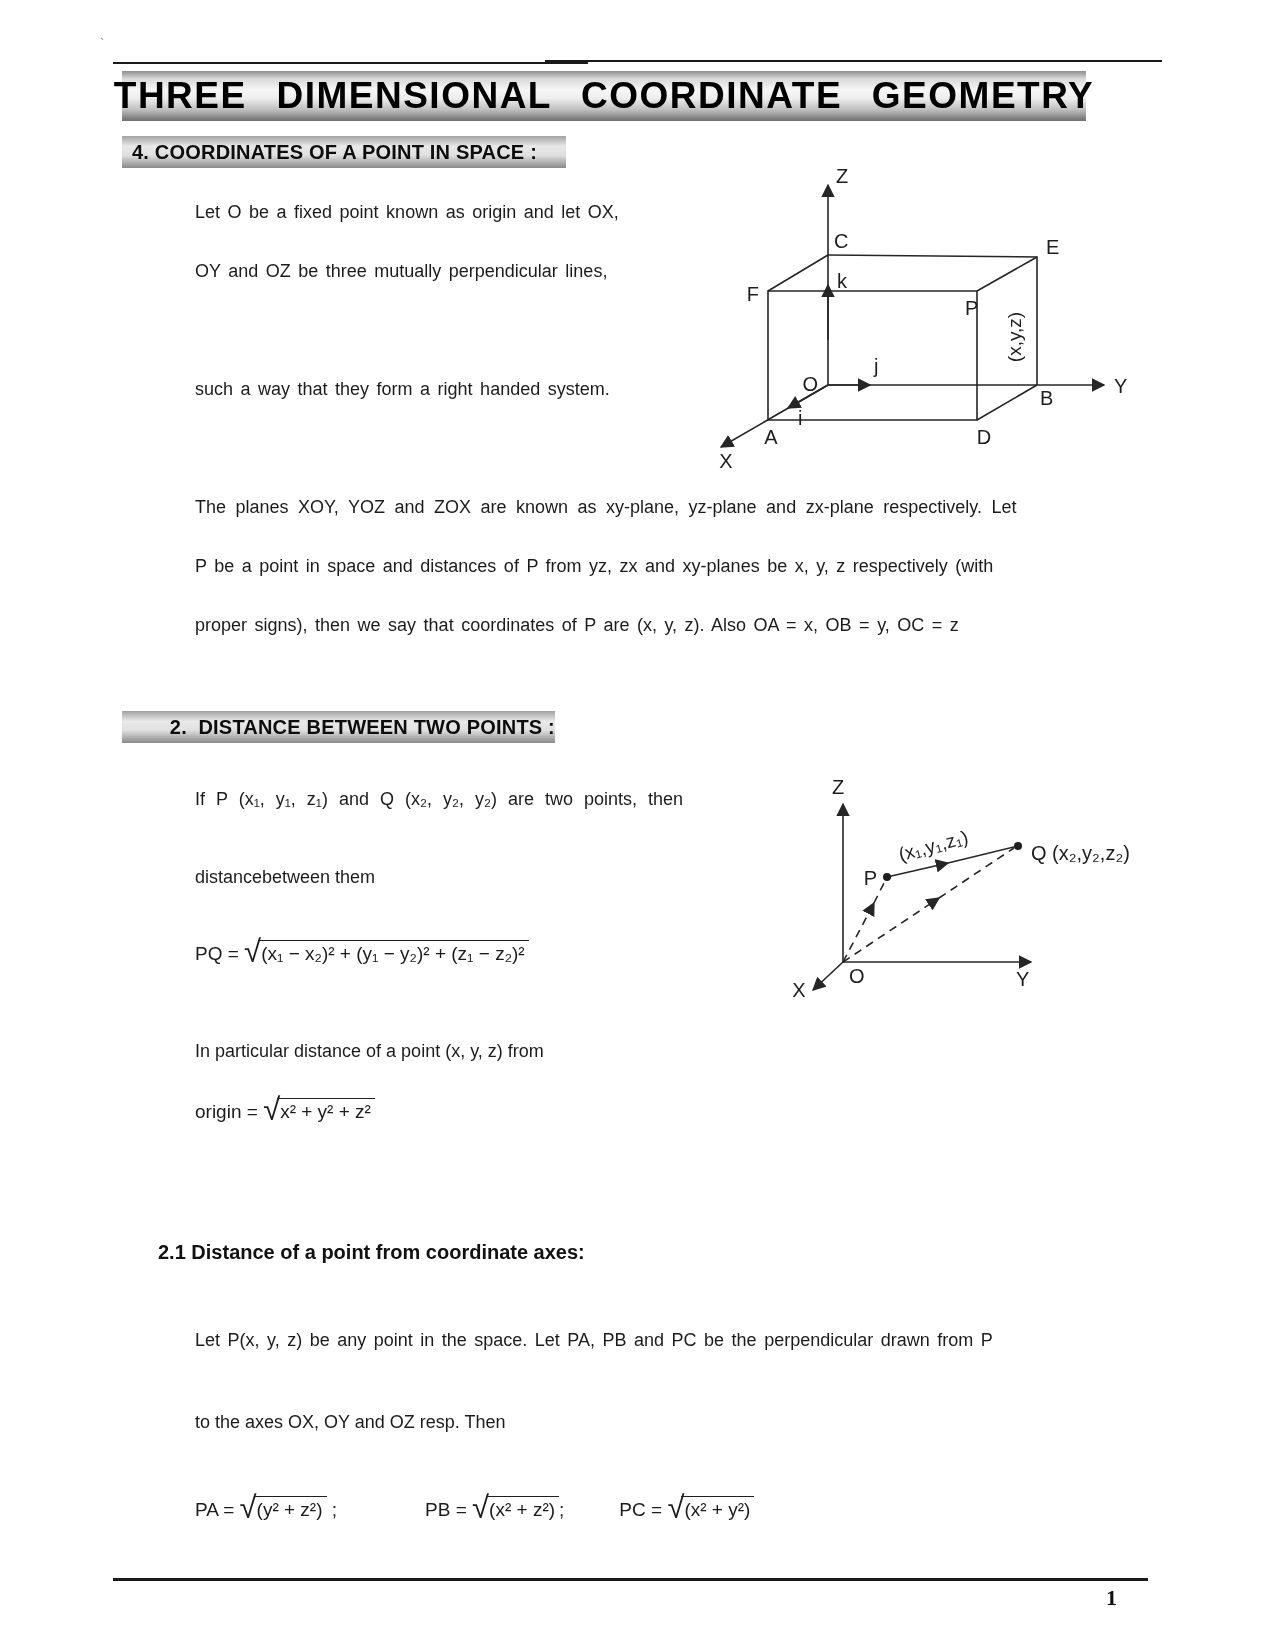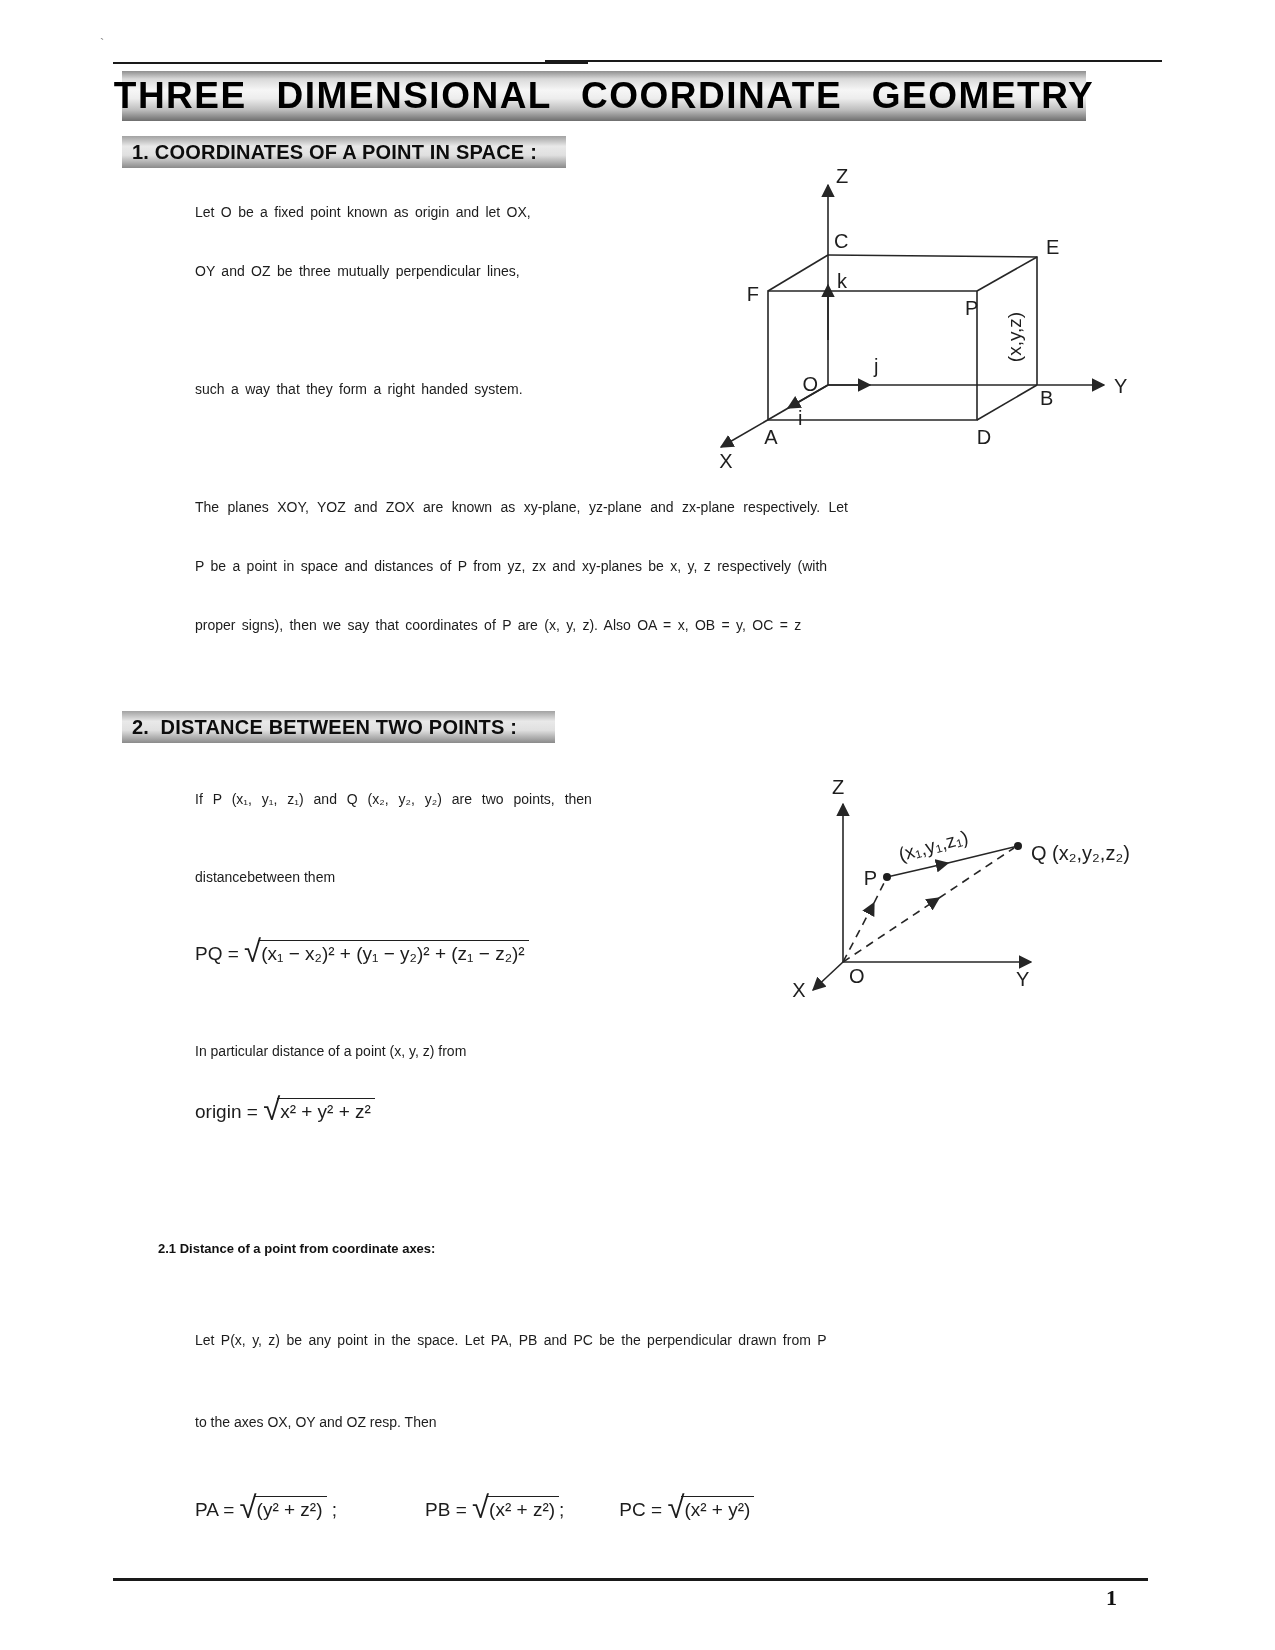--- a/index.html
+++ b/index.html
@@ -7,23 +7,23 @@
         font-family:"Liberation Sans","DejaVu Sans",sans-serif;color:#1c1c1c;overflow:hidden;}
   .rule{position:absolute;background:#1a1a1a;}
   .stray{position:absolute;font-size:13px;color:#8a8a8a;}
   .banner{position:absolute;left:122px;top:71px;width:964px;height:50px;
           display:flex;align-items:center;justify-content:center;
           background:linear-gradient(180deg,#8f8f8f 0%,#d9d9d9 16%,#f6f6f6 38%,#ededed 55%,#bdbdbd 78%,#6e6e6e 100%);}
   .banner span{font-size:37px;font-weight:700;letter-spacing:1.5px;word-spacing:18px;color:#000;white-space:pre;}
   .hbox{position:absolute;height:32px;display:flex;align-items:center;
         background:linear-gradient(180deg,#a2a2a2 0%,#e9e9e9 32%,#e0e0e0 60%,#8a8a8a 100%);}
   .hbox span{font-size:20px;font-weight:700;padding-left:10px;letter-spacing:.2px;color:#0d0d0d;white-space:pre;}
-  .bl{position:absolute;font-size:14px;line-height:26px;white-space:pre;color:#1c1c1c;}
+  .bl{position:absolute;font-size:18px;line-height:26px;white-space:pre;color:#1c1c1c;}
   .ws2{word-spacing:2.5px;} .ws4{word-spacing:4.5px;} .ws6{word-spacing:6px;}
-  .h21{position:absolute;font-size:13px;font-weight:700;color:#111;white-space:pre;}
+  .h21{position:absolute;font-size:20px;font-weight:700;color:#111;white-space:pre;}
   .formula{position:absolute;display:flex;align-items:baseline;font-size:19px;white-space:pre;color:#1c1c1c;}
   .fgroup{display:flex;align-items:baseline;}
   .rad{font-size:31px;line-height:1;position:relative;top:2px;margin-right:-3px;font-weight:400;}
   .radicand{border-top:1.8px solid #1f1f1f;padding:2px 4px 0 3px;}
   .gap1{margin-left:88px;} .gap2{margin-left:55px;}
   .pagenum{position:absolute;font-family:"Liberation Serif","DejaVu Serif",serif;font-size:22px;font-weight:700;color:#111;}
   svg{position:absolute;overflow:visible;}
   svg .ln{stroke:#262626;stroke-width:1.6;fill:none;}
   svg .dash{stroke-dasharray:8 6;}
   svg text{font-family:"Liberation Sans","DejaVu Sans",sans-serif;font-size:20px;fill:#1e1e1e;}
@@ -38,21 +38,21 @@
   <span class="stray" style="left:100px;top:36px;">`</span>
 
   <div class="rule" style="left:113px;top:62px;width:475px;height:2px;"></div>
   <div class="rule" style="left:545px;top:60px;width:617px;height:2px;"></div>
 
   <div class="banner">
     <span>THREE DIMENSIONAL COORDINATE GEOMETRY</span>
   </div>
 
   <div class="hbox" style="left:122px;top:136px;width:444px;">
-    <span>1. COORDINATES OF A POINT IN SPACE :</span>
+    <span>4. COORDINATES OF A POINT IN SPACE :</span>
   </div>
 
   <div class="bl ws2" style="left:195px;top:199px;">Let O be a fixed point known as origin and let OX,</div>
   <div class="bl ws2" style="left:195px;top:258px;text-align:right;">OY and OZ be three mutually perpendicular lines,</div>
   <div class="bl ws2" style="left:195px;top:376px;">such a way that they form a right handed system.</div>
 
   <svg style="left:670px;top:155px;width:460px;height:320px;" viewBox="0 0 460 320">
     <defs>
       <marker id="ah" viewBox="0 0 10 10" refX="9" refY="5" markerWidth="8.5" markerHeight="8.5" orient="auto-start-reverse">
         <path d="M0,0 L10,5 L0,10 z" fill="#262626"></path>
@@ -87,21 +87,21 @@
     <text x="370" y="250">B</text>
     <text x="56" y="313" text-anchor="middle">X</text>
     <text x="444" y="238">Y</text>
     <text x="351" y="182" class="lbl2" text-anchor="middle" transform="rotate(-90 351 182)">(x,y,z)</text>
   </svg>
 
   <div class="bl ws4" style="left:195px;top:494px;">The planes XOY, YOZ and ZOX are known as xy-plane, yz-plane and zx-plane respectively. Let</div>
   <div class="bl ws2" style="left:195px;top:612px;">proper signs), then we say that coordinates of P are (x, y, z). Also OA = x, OB = y, OC = z</div>
   <div class="bl ws2" style="left:195px;top:553px;">P be a point in space and distances of P from yz, zx and xy-planes be x, y, z respectively (with</div>
 
-  <div class="hbox" style="left:122px;top:711px;width:433px;">
+  <div class="hbox" style="left:122px;top:711px;width:433px;justify-content:flex-end;">
     <span>2.&nbsp;&nbsp;DISTANCE BETWEEN TWO POINTS :</span>
   </div>
 
   <div class="bl ws6" style="left:195px;top:786px;">If P (x₁, y₁, z₁) and Q (x₂, y₂, y₂) are two points, then</div>
 
   <svg style="left:750px;top:740px;width:430px;height:260px;" viewBox="0 0 430 260">
     <path class="ln" d="M93,222 L93,64" marker-end="url(#ah)"></path>
     <path class="ln" d="M93,222 L281,222" marker-end="url(#ah)"></path>
     <path class="ln" d="M93,222 L63,250" marker-end="url(#ah)"></path>
     <path class="ln dash" d="M93,222 L124,163" marker-end="url(#ah)"></path>

